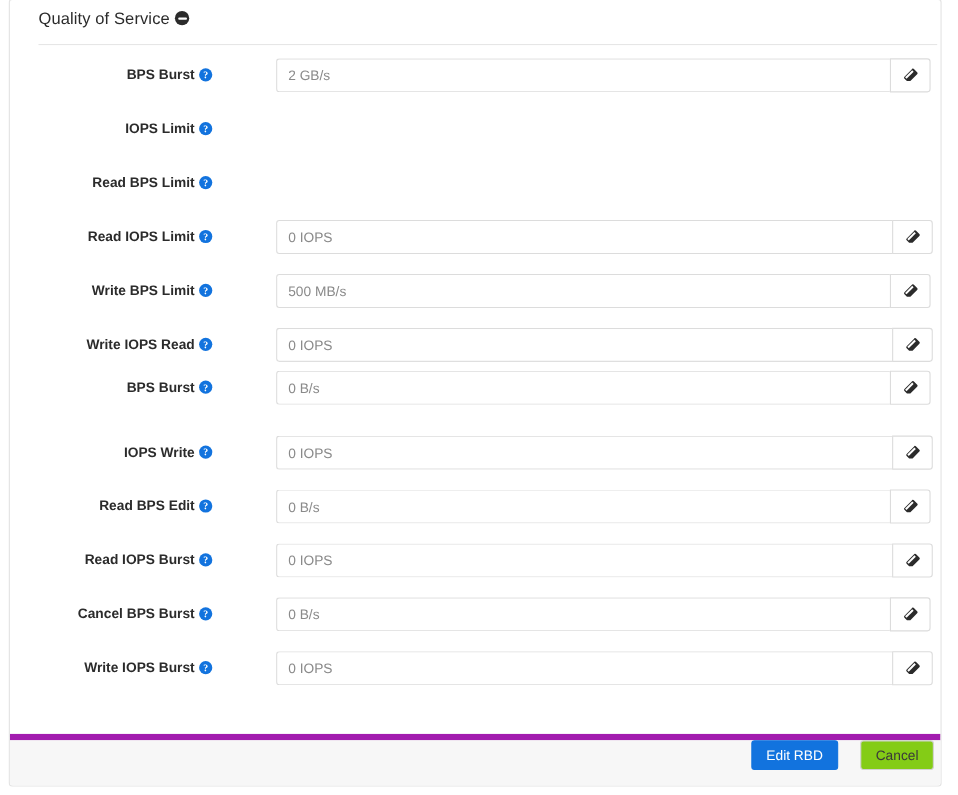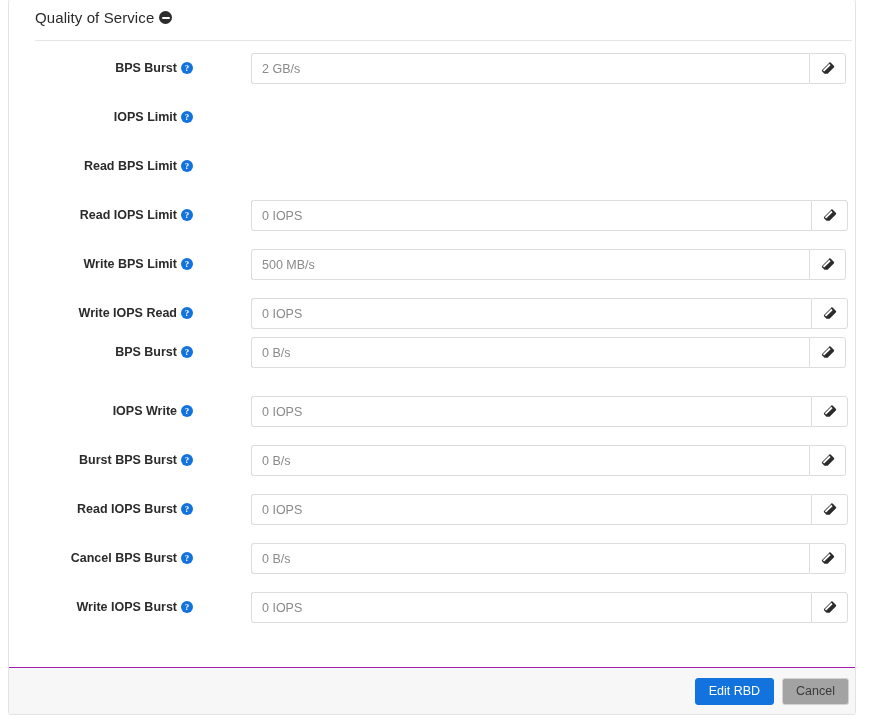--- a/index.html
+++ b/index.html
@@ -173,24 +173,24 @@
   }
   .erase-button svg { display: block; }
 
   .card-footer {
     position: absolute;
     left: 0;
     right: 0;
     bottom: 0;
     height: 47px;
     background: #f7f7f7;
-    border-top: 1px solid #a21caf;
+    border-top: 6px solid #a21caf;
     border-radius: 0 0 3px 3px;
     display: flex;
-    align-items: center;
+    align-items: flex-start;
     justify-content: flex-end;
     padding-right: 6px;
     box-sizing: border-box;
   }
 
   .btn {
     font-family: "Liberation Sans", sans-serif;
     font-size: 12.5px;
     border-radius: 3px;
     cursor: pointer;
@@ -199,23 +199,24 @@
     padding: 0 13px;
     white-space: nowrap;
   }
   .btn-primary {
     background: #1273de;
     border: 1px solid #1273de;
     color: #ffffff;
     margin-right: 8px;
   }
   .btn-secondary {
-    background: #a3a3a3;
+    background: #84cc16;
     border: 1px solid #d2d2d2;
     color: #3a3a3a;
+    margin-left: 12px;
   }
 </style>
 </head>
 <body>
 
 <div class="card">
 
   <div class="card-header">
     <div class="card-title">
       <span>Quality of Service</span><span class="collapse-icon"></span>
@@ -296,21 +297,21 @@
           <input type="text" class="text-input" placeholder="0 IOPS" style="">
           <button class="erase-button">
             <svg width="15" height="15" viewBox="0 0 16 16">
               <path d="M9.4 2.3 2.4 9.3a1.3 1.3 0 0 0 0 1.9l2.4 2.4h3.3l6.6-6.6a1.3 1.3 0 0 0 0-1.9l-3.4-3.4a1.3 1.3 0 0 0-1.9.6z" fill="#2b2b2b"></path>
               <path d="M3.0 9.9 9.9 3.0l1.4 1.4-6.9 6.9z" fill="#ffffff"></path>
             </svg>
           </button>
         </div>
       </div>
       <div class="form-row" style="top: 404px;">
-        <label class="form-label"><span>Burst BPS Burst</span><span class="help-icon"><span class="qm">?</span></span></label>
+        <label class="form-label"><span>Read BPS Edit</span><span class="help-icon"><span class="qm">?</span></span></label>
         <div class="input-group" style="width: 595px;">
           <input type="text" class="text-input" placeholder="0 B/s" style="">
           <button class="erase-button">
             <svg width="15" height="15" viewBox="0 0 16 16">
               <path d="M9.4 2.3 2.4 9.3a1.3 1.3 0 0 0 0 1.9l2.4 2.4h3.3l6.6-6.6a1.3 1.3 0 0 0 0-1.9l-3.4-3.4a1.3 1.3 0 0 0-1.9.6z" fill="#2b2b2b"></path>
               <path d="M3.0 9.9 9.9 3.0l1.4 1.4-6.9 6.9z" fill="#ffffff"></path>
             </svg>
           </button>
         </div>
       </div>

